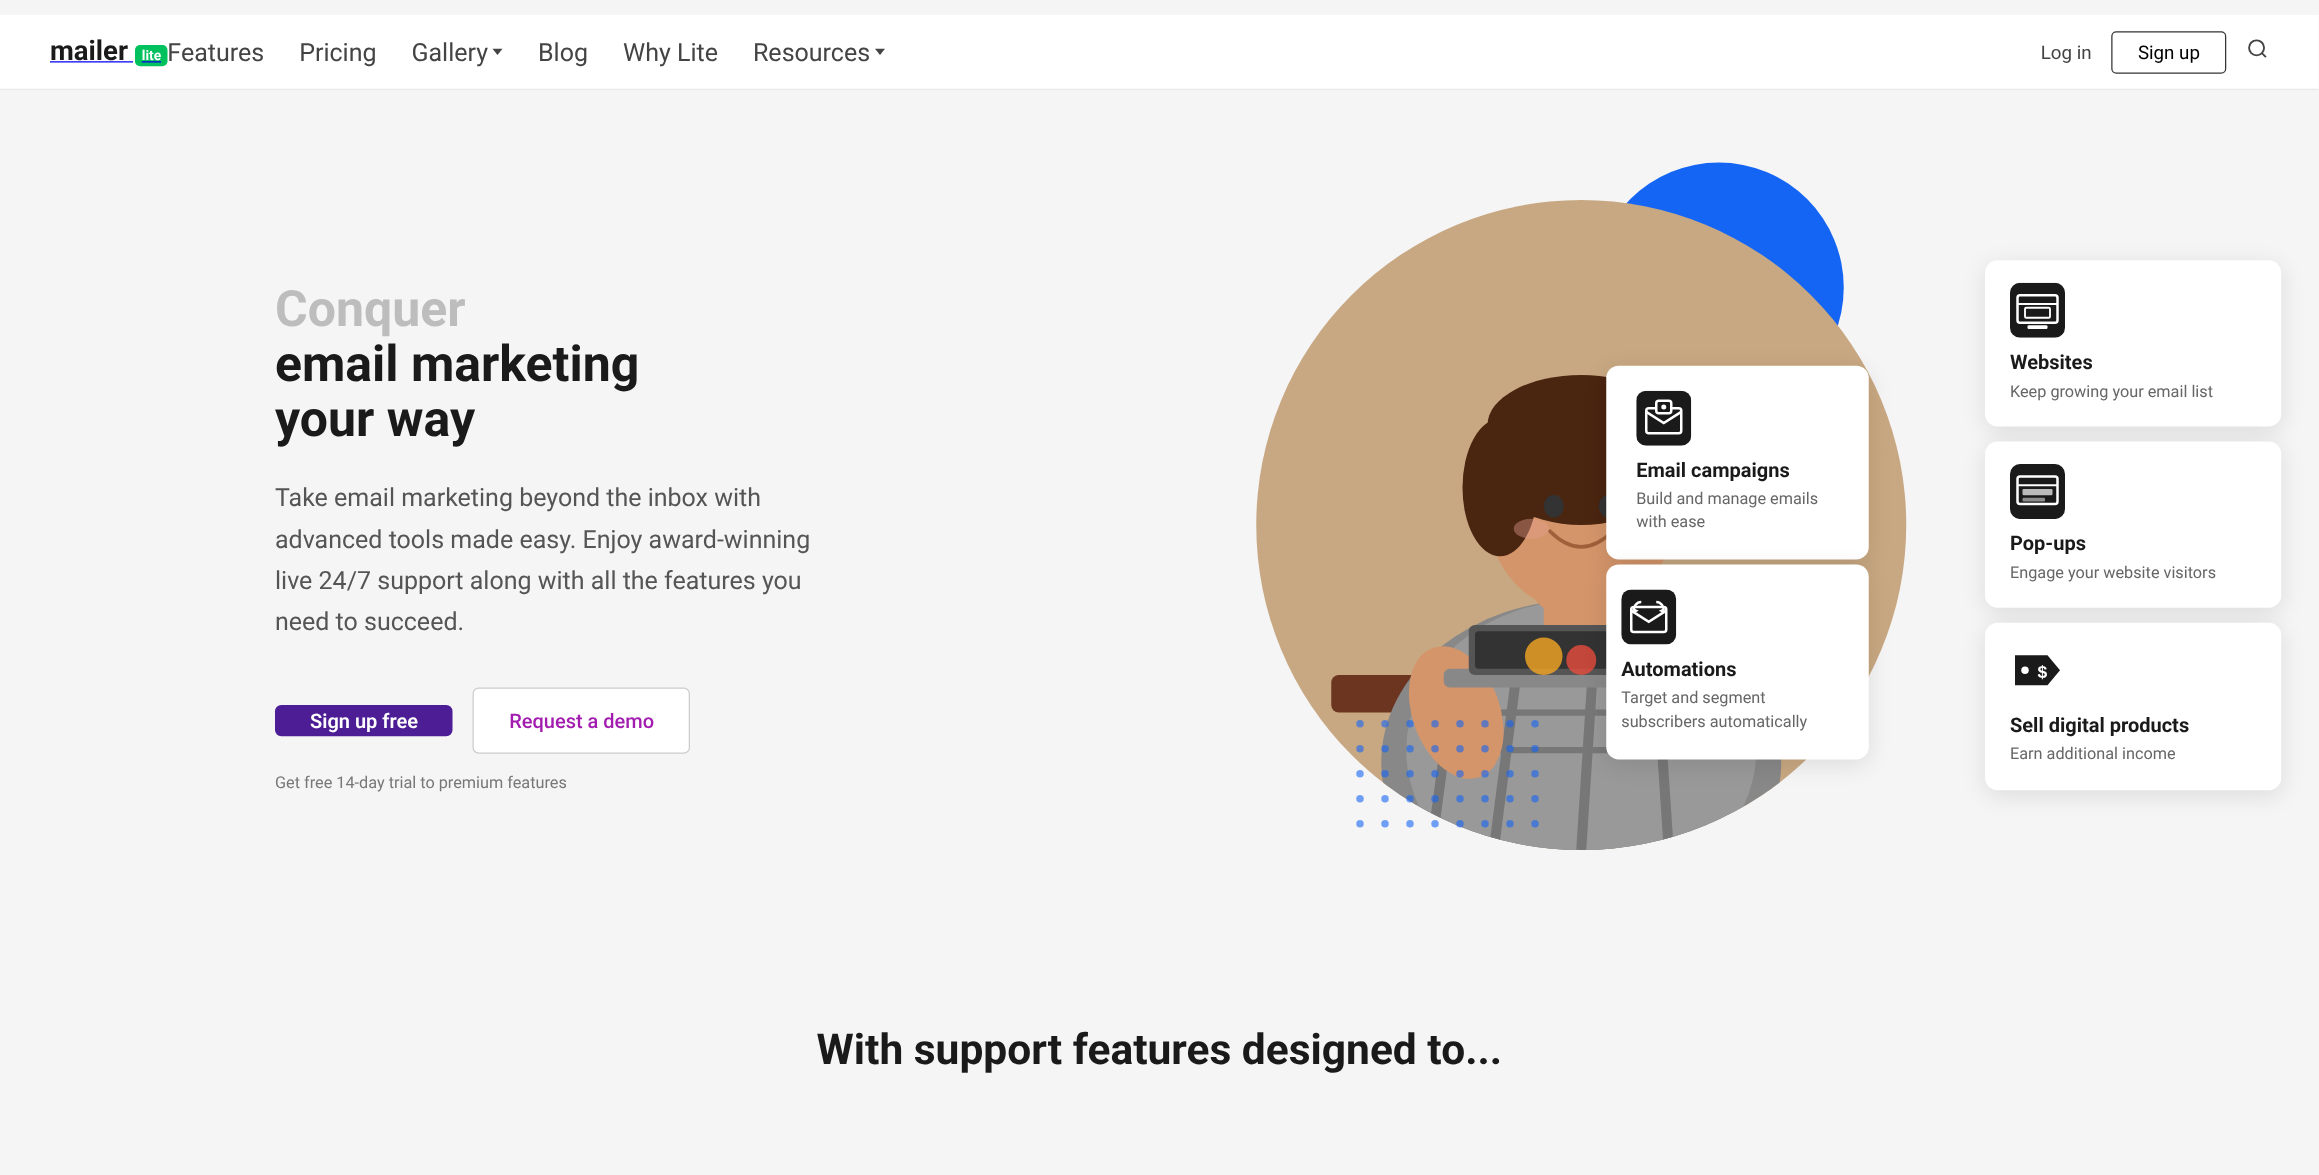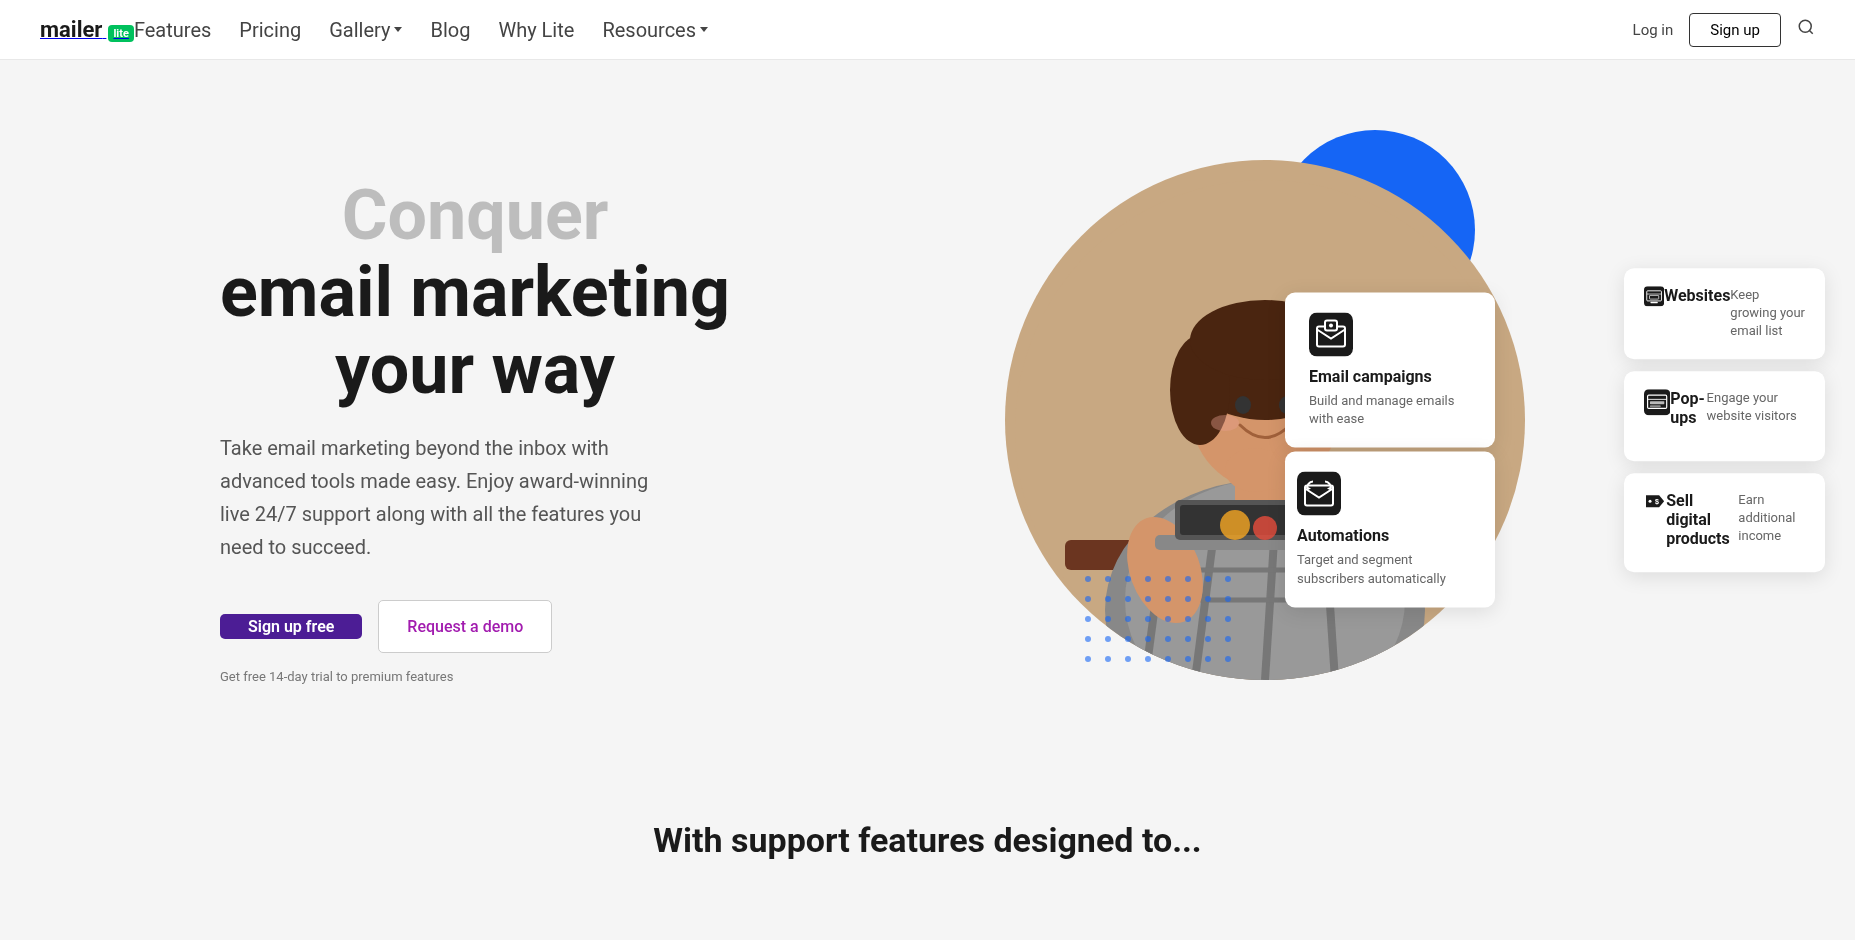--- a/index.html
+++ b/index.html
@@ -6,21 +6,21 @@
     body { font-family: -apple-system, BlinkMacSystemFont, 'Segoe UI', Roboto, sans-serif; background: #f5f5f5; color: #333; overflow-x: hidden; }
 
     
     nav {
       background: #fff;
       height: 60px;
       display: flex;
       align-items: center;
       padding: 17px 40px;
       border-bottom: 1px solid #e8e8e8;
-      position: sticky; top: 0; z-index: 100;
+      position: sticky; top: 12px; z-index: 100;
     }
     .logo-lite {
       background: #00c15d;
       color: #fff;
       font-size: 11px;
       font-weight: 700;
       padding: 2px 5px;
       border-radius: 4px;
       margin-left: 2px;
       text-transform: lowercase;
@@ -68,24 +68,23 @@
       padding: 60px 80px 40px 220px;
       position: relative;
       overflow: hidden;
     }
     .hero-content {
       max-width: 540px;
       z-index: 2;
       flex-shrink: 0;
     }
     .hero-title {
-      font-size: 70px;
+      font-size: 40px;
       line-height: 1.1;
       margin-bottom: 24px;
-      text-align: center;
     }
     .hero-title-conquer {
       color: #bdbdbd;
       font-weight: 700;
     }
     .hero-title-main {
       color: #1a1a1a;
       font-weight: 700;
       display: block;
     }
@@ -225,24 +224,24 @@
       transform: translateY(-50%);
       display: flex;
       flex-direction: column;
       gap: 12px;
       z-index: 10;
     }
     .feature-card-right {
       background: #fff;
       border-radius: 10px;
       padding: 18px 20px;
-      width: 201px;
+      width: 237px;
       box-shadow: 0 4px 20px rgba(0,0,0,0.1);
       display: flex;
-      flex-direction: row;
+      flex-direction: column;
       align-items: flex-start;
     }
 
     
     .bottom-section {
       background: #f5f5f5;
       padding: 40px 0 20px;
       text-align: center;
     }
     .bottom-title {

